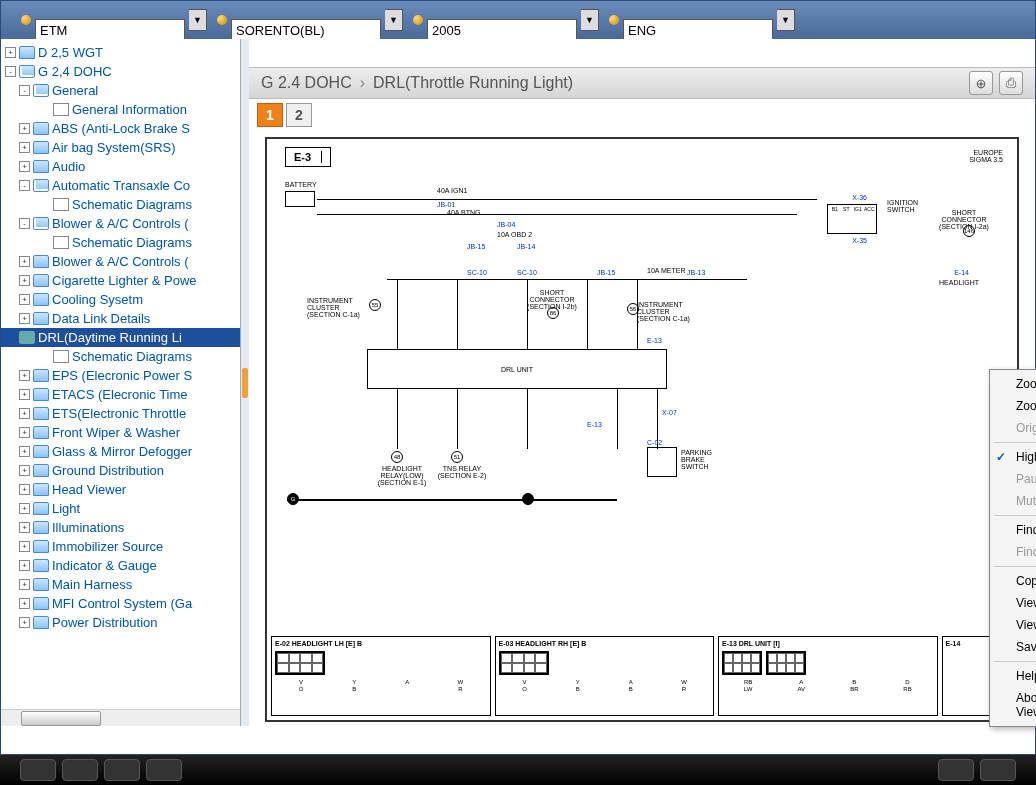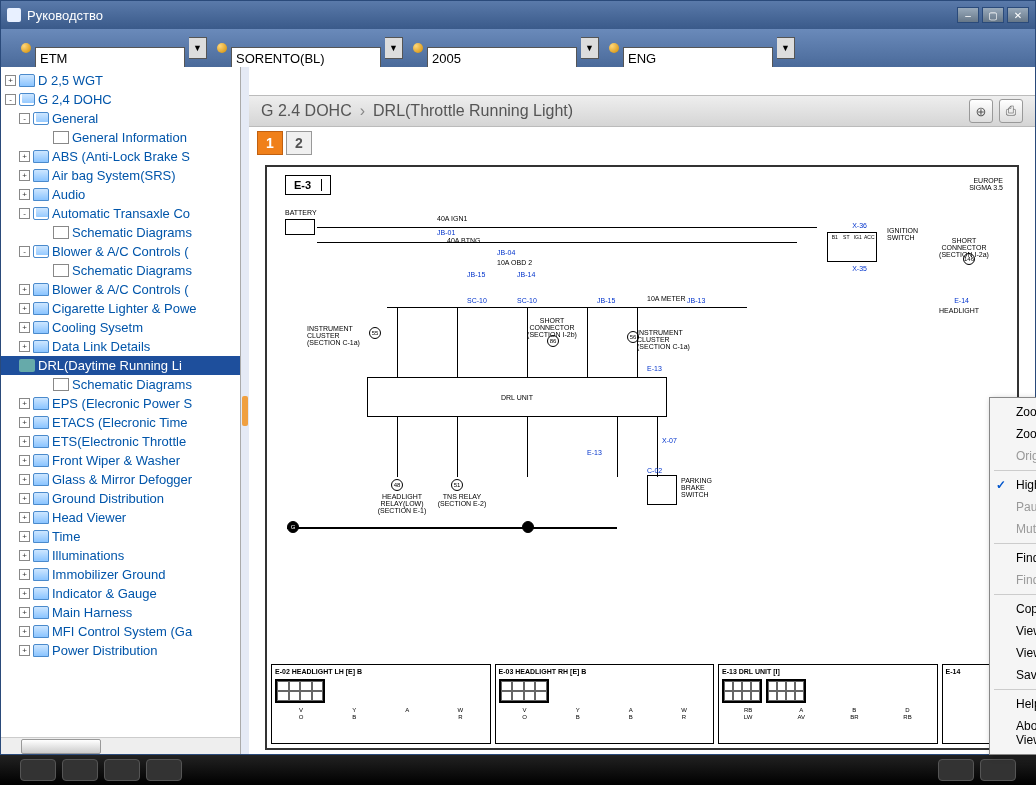--- a/index.html
+++ b/index.html
@@ -114,29 +114,20 @@
 .taskbar {
   position: absolute; bottom: 0; left: 0; right: 0; height: 30px;
   background: linear-gradient(#222,#000); display: flex; align-items: center; padding: 0 20px; gap: 6px;
 }
 .taskbar .blob { width: 36px; height: 22px; background: #333; border-radius: 4px; border: 1px solid #555; }
 </style>
 </head>
 <body>
 
 <div class="window">
-  <div class="titlebar">
-    <span class="app-icon"></span>
-    <span>Руководство</span>
-    <div class="ctrls">
-      <span>–</span>
-      <span>▢</span>
-      <span>✕</span>
-    </div>
-  </div>
 
   <div class="toolbar">
     <div class="sel-wrap s1">
         <span class="bullet"></span>
       <select class="sel"><option>ETM</option></select>
         <span class="sel-arrow">▼</span>
       </div>
     <div class="sel-wrap s2">
         <span class="bullet"></span>
       <select class="sel"><option>SORENTO(BL)</option></select>
@@ -272,31 +263,31 @@
             <span>Ground Distribution</span>
           </div>
           <div class="tree-item lvl1">
             <span class="exp">+</span>
             <span class="fico folder-closed"></span>
             <span>Head Viewer</span>
           </div>
           <div class="tree-item lvl1">
             <span class="exp">+</span>
             <span class="fico folder-closed"></span>
-            <span>Time</span>
+            <span>Light</span>
           </div>
           <div class="tree-item lvl1">
             <span class="exp">+</span>
             <span class="fico folder-closed"></span>
             <span>Illuminations</span>
           </div>
           <div class="tree-item lvl1">
             <span class="exp">+</span>
             <span class="fico folder-closed"></span>
-            <span>Immobilizer Ground</span>
+            <span>Immobilizer Source</span>
           </div>
           <div class="tree-item lvl1">
             <span class="exp">+</span>
             <span class="fico folder-closed"></span>
             <span>Indicator &amp; Gauge</span>
           </div>
           <div class="tree-item lvl1">
             <span class="exp">+</span>
             <span class="fico folder-closed"></span>
             <span>Main Harness</span>

